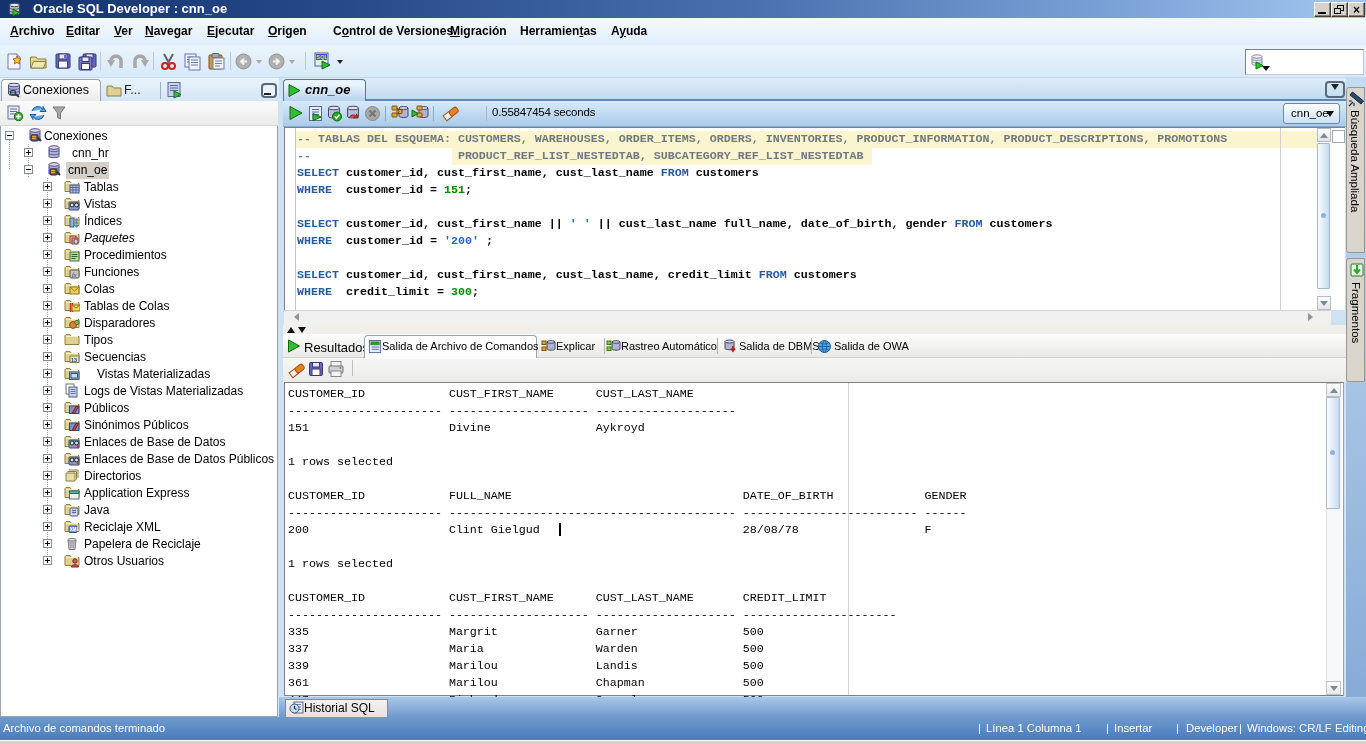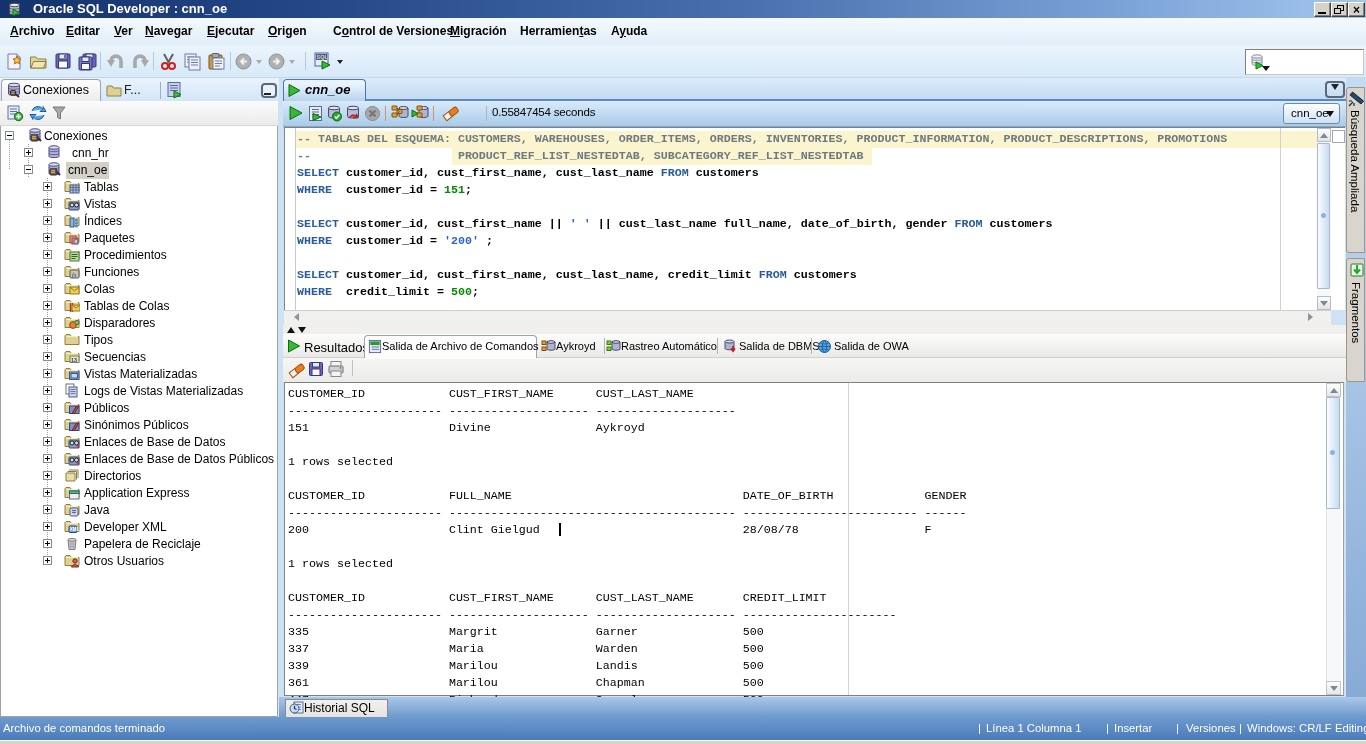--- a/index.html
+++ b/index.html
@@ -131,21 +131,21 @@
       <circle cx="12.5" cy="8" r="1.6" fill="#4a90d9"></circle>
       <circle cx="12.5" cy="11" r="1.6" fill="#4a90d9"></circle>
       <circle cx="12.5" cy="14" r="1.6" fill="#4a90d9"></circle>
     </svg><span class="tlabel" style="left:84px;">Índices</span></div>
 <div class="trow" style="top:229px"><span class="eb" style="left:43px"><i></i><b></b></span><svg class="ticon" style="left:64px" width="16" height="16" viewBox="0 0 16 16">
       <path d="M1 4.5 L1 13.5 L15 13.5 L15 5.5 L7.5 5.5 L6 3.5 L2 3.5 Z" fill="#ded293" stroke="#917f42" stroke-width="1"></path>
       <path d="M2 5.5 L14 5.5" stroke="#f4eec4" stroke-width="1"></path>
       <rect x="6" y="7" width="6" height="7" fill="#e8b0b0" stroke="#a04040"></rect>
       <rect x="8" y="9" width="6" height="6" fill="#d88888" stroke="#a04040"></rect>
       <ellipse cx="12" cy="12.5" rx="2" ry="2.5" fill="#c8ccd8" stroke="#606880"></ellipse>
-    </svg><span class="tlabel" style="left:84px;">Paquetes</span></div>
+    </svg><span class="tlabel" style="left:84px;font-style:italic;">Paquetes</span></div>
 <div class="trow" style="top:246px"><span class="eb" style="left:43px"><i></i><b></b></span><svg class="ticon" style="left:64px" width="16" height="16" viewBox="0 0 16 16">
       <path d="M1 4.5 L1 13.5 L15 13.5 L15 5.5 L7.5 5.5 L6 3.5 L2 3.5 Z" fill="#ded293" stroke="#917f42" stroke-width="1"></path>
       <path d="M2 5.5 L14 5.5" stroke="#f4eec4" stroke-width="1"></path>
       <rect x="6" y="6" width="9" height="9" fill="#b8d8a0" stroke="#4a7a3a"></rect>
       <path d="M7.5 8.5 h6 M7.5 10.5 h6 M7.5 12.5 h4" stroke="#2a6a2a"></path>
     </svg><span class="tlabel" style="left:84px;">Procedimientos</span></div>
 <div class="trow" style="top:263px"><span class="eb" style="left:43px"><i></i><b></b></span><svg class="ticon" style="left:64px" width="16" height="16" viewBox="0 0 16 16">
       <path d="M1 4.5 L1 13.5 L15 13.5 L15 5.5 L7.5 5.5 L6 3.5 L2 3.5 Z" fill="#ded293" stroke="#917f42" stroke-width="1"></path>
       <path d="M2 5.5 L14 5.5" stroke="#f4eec4" stroke-width="1"></path>
       <rect x="6" y="7" width="9" height="8" rx="1" fill="#c8c4bc" stroke="#60584a"></rect>
@@ -178,21 +178,21 @@
       <path d="M1 4.5 L1 13.5 L15 13.5 L15 5.5 L7.5 5.5 L6 3.5 L2 3.5 Z" fill="#ded293" stroke="#917f42" stroke-width="1"></path>
       <path d="M2 5.5 L14 5.5" stroke="#f4eec4" stroke-width="1"></path>
       <rect x="6" y="8" width="9" height="6.5" fill="#e8e2c0" stroke="#8a7d42"></rect>
       <text x="7" y="13.5" font-size="5.5" fill="#2050a0" font-family="sans-serif" font-weight="bold">13</text>
     </svg><span class="tlabel" style="left:84px;">Secuencias</span></div>
 <div class="trow" style="top:365px"><span class="eb" style="left:43px"><i></i><b></b></span><svg class="ticon" style="left:64px" width="16" height="16" viewBox="0 0 16 16">
       <path d="M1 4.5 L1 13.5 L15 13.5 L15 5.5 L7.5 5.5 L6 3.5 L2 3.5 Z" fill="#ded293" stroke="#917f42" stroke-width="1"></path>
       <path d="M2 5.5 L14 5.5" stroke="#f4eec4" stroke-width="1"></path>
       <rect x="5.5" y="7" width="9.5" height="7.5" fill="#9ab0d8" stroke="#3a5a8a"></rect>
       <rect x="7" y="8.5" width="6.5" height="4.5" fill="#c8d8f0" stroke="#3a5a8a"></rect>
-    </svg><span class="tlabel" style="left:84px;">Vistas Materializadas</span></div>
+    </svg><span class="tlabel" style="left:97px;">Vistas Materializadas</span></div>
 <div class="trow" style="top:382px"><span class="eb" style="left:43px"><i></i><b></b></span><svg class="ticon" style="left:64px" width="16" height="16" viewBox="0 0 16 16">
       <rect x="2" y="2" width="8" height="10" fill="#fff" stroke="#707070"></rect>
       <rect x="5" y="5" width="8" height="10" fill="#c8d4f0" stroke="#506090"></rect>
       <path d="M6.5 7.5 h5 M6.5 9.5 h5 M6.5 11.5 h5" stroke="#506090" stroke-width="0.8"></path>
     </svg><span class="tlabel" style="left:84px;">Logs de Vistas Materializadas</span></div>
 <div class="trow" style="top:399px"><span class="eb" style="left:43px"><i></i><b></b></span><svg class="ticon" style="left:64px" width="16" height="16" viewBox="0 0 16 16">
       <path d="M1 4.5 L1 13.5 L15 13.5 L15 5.5 L7.5 5.5 L6 3.5 L2 3.5 Z" fill="#ded293" stroke="#917f42" stroke-width="1"></path>
       <path d="M2 5.5 L14 5.5" stroke="#f4eec4" stroke-width="1"></path>
       <rect x="5.5" y="7" width="9.5" height="7.5" fill="#7890cc" stroke="#2a4a8a"></rect>
       <path d="M8 14.5 l4 -7 l2.5 0 l-4 7 z" fill="#c04848" stroke="#802020"></path>
@@ -234,21 +234,21 @@
       <path d="M1 4.5 L1 13.5 L15 13.5 L15 5.5 L7.5 5.5 L6 3.5 L2 3.5 Z" fill="#ded293" stroke="#917f42" stroke-width="1"></path>
       <path d="M2 5.5 L14 5.5" stroke="#f4eec4" stroke-width="1"></path>
       <rect x="6" y="7" width="8" height="8" rx="1" fill="#d8d8e8" stroke="#505a80"></rect>
       <path d="M8 9 c1 1 3 1 4 0 M8 11 c1 1 3 1 4 0" stroke="#3050a0" fill="none"></path>
     </svg><span class="tlabel" style="left:84px;">Java</span></div>
 <div class="trow" style="top:518px"><span class="eb" style="left:43px"><i></i><b></b></span><svg class="ticon" style="left:64px" width="16" height="16" viewBox="0 0 16 16">
       <path d="M1 4.5 L1 13.5 L15 13.5 L15 5.5 L7.5 5.5 L6 3.5 L2 3.5 Z" fill="#ded293" stroke="#917f42" stroke-width="1"></path>
       <path d="M2 5.5 L14 5.5" stroke="#f4eec4" stroke-width="1"></path>
       <rect x="5" y="8" width="8" height="6.5" rx="1" fill="#78a0d8" stroke="#2a4a8a"></rect>
       <text x="5.8" y="13.2" font-size="4.6" fill="#fff" font-family="sans-serif" font-weight="bold">XML</text>
-    </svg><span class="tlabel" style="left:84px;">Developer XML</span></div>
+    </svg><span class="tlabel" style="left:84px;">Reciclaje XML</span></div>
 <div class="trow" style="top:535px"><span class="eb" style="left:43px"><i></i><b></b></span><svg class="ticon" style="left:64px" width="16" height="16" viewBox="0 0 16 16">
       <path d="M4 5 L5 14.5 L11 14.5 L12 5 Z" fill="#c8c8cc" stroke="#808088"></path>
       <ellipse cx="8" cy="4.8" rx="4.2" ry="1.3" fill="#e0e0e4" stroke="#808088"></ellipse>
       <path d="M6 6.5 L6.5 13 M8 6.5 L8 13 M10 6.5 L9.5 13" stroke="#9898a0" stroke-width="0.8"></path>
     </svg><span class="tlabel" style="left:84px;">Papelera de Reciclaje</span></div>
 <div class="trow" style="top:552px"><span class="eb" style="left:43px"><i></i><b></b></span><svg class="ticon" style="left:64px" width="16" height="16" viewBox="0 0 16 16">
       <path d="M1 4.5 L1 13.5 L15 13.5 L15 5.5 L7.5 5.5 L6 3.5 L2 3.5 Z" fill="#ded293" stroke="#917f42" stroke-width="1"></path>
       <path d="M2 5.5 L14 5.5" stroke="#f4eec4" stroke-width="1"></path>
       <circle cx="11" cy="9" r="2.2" fill="#d06060" stroke="#802020"></circle>
       <path d="M7.5 15 c0 -3 7 -3 7 0 z" fill="#d06060" stroke="#802020"></path>
@@ -263,21 +263,21 @@
 <div class="ab" id="codemargin"></div>
 <pre class="ab code" style="left:297px;top:131px"><span class="cm">-- TABLAS DEL ESQUEMA: CUSTOMERS, WAREHOUSES, ORDER_ITEMS, ORDERS, INVENTORIES, PRODUCT_INFORMATION, PRODUCT_DESCRIPTIONS, PROMOTIONS
 --                     PRODUCT_REF_LIST_NESTEDTAB, SUBCATEGORY_REF_LIST_NESTEDTAB</span>
 <span class="kw">SELECT</span> customer_id, cust_first_name, cust_last_name <span class="kw">FROM</span> customers
 <span class="kw">WHERE</span>  customer_id = <span class="num">151</span>;
 
 <span class="kw">SELECT</span> customer_id, cust_first_name || <span class="str">' '</span> || cust_last_name full_name, date_of_birth, gender <span class="kw">FROM</span> customers
 <span class="kw">WHERE</span>  customer_id = <span class="str">'200'</span> ;
 
 <span class="kw">SELECT</span> customer_id, cust_first_name, cust_last_name, credit_limit <span class="kw">FROM</span> customers
-<span class="kw">WHERE</span>  credit_limit = <span class="num">500</span>;</pre>
+<span class="kw">WHERE</span>  credit_limit = <span class="num">300</span>;</pre>
 <div class="ab" id="gutter"></div>
 <div class="ab" id="codescroll"></div>
 <div class="ab" id="hscroll"></div>
 <div class="ab" id="splitter"></div>
 <div class="ab" id="rtabrow"></div>
 <div class="ab" id="rtbar"></div>
 <div class="ab" id="outwrap"></div>
 <pre class="ab out" style="left:288px;top:386px">CUSTOMER_ID            CUST_FIRST_NAME      CUST_LAST_NAME
 ---------------------- -------------------- --------------------
 151                    Divine               Aykroyd
@@ -499,21 +499,21 @@
 <rect x="2.5" y="2" width="10" height="4" fill="#2a9a2a"></rect>
 <path d="M4 8 h8 M4 10.5 h8" stroke="#5a6a9a"></path>
   </svg>
 <div class="ab" style="left:382px;top:340px;font-size:11px">Salida de Archivo de Comandos</div>
 <svg class="ab" style="left:541px;top:339px" width="15" height="15" viewBox="0 0 15 15">
 <path d="M6 3 L6 10 C6 11.6 14 11.6 14 10 L14 3 Z" fill="#b0b4d0" stroke="#484868"></path>
 <ellipse cx="10" cy="3" rx="4" ry="1.3" fill="#d8daea" stroke="#484868"></ellipse>
 <rect x="1" y="2" width="4" height="3.5" fill="#e8a030" stroke="#7a5010"></rect>
 <rect x="1" y="8" width="4" height="3.5" fill="#e8a030" stroke="#7a5010"></rect>
   </svg>
-<div class="ab" style="left:556px;top:340px;font-size:11px">Aykroyd</div>
+<div class="ab" style="left:556px;top:340px;font-size:11px">Explicar</div>
 <div class="ab" style="left:604px;top:338px;width:1px;height:16px;background:#b0b0b0"></div>
 <svg class="ab" style="left:606px;top:339px" width="15" height="15" viewBox="0 0 15 15">
 <path d="M6 3 L6 10 C6 11.6 14 11.6 14 10 L14 3 Z" fill="#b0b4d0" stroke="#484868"></path>
 <ellipse cx="10" cy="3" rx="4" ry="1.3" fill="#d8daea" stroke="#484868"></ellipse>
 <rect x="1" y="2" width="4" height="3.5" fill="#88c838" stroke="#3a7a10"></rect>
 <rect x="1" y="8" width="4" height="3.5" fill="#88c838" stroke="#3a7a10"></rect>
   </svg>
 <div class="ab" style="left:621px;top:340px;font-size:11px">Rastreo Automático</div>
 <div class="ab" style="left:717px;top:338px;width:1px;height:16px;background:#b0b0b0"></div>
 <svg class="ab" style="left:722px;top:339px" width="16" height="15" viewBox="0 0 16 15">
@@ -595,16 +595,16 @@
 <circle cx="5.5" cy="8.5" r="4.5" fill="#c8dcf0" stroke="#3a5a88"></circle>
 <path d="M5.5 5.8 L5.5 8.5 L7.5 9.5" fill="none" stroke="#103a68" stroke-width="1.2"></path>
   </svg>
 <div class="ab" id="statusband"></div>
 <div class="ab sb" style="left:3px">Archivo de comandos terminado</div>
 <div class="ab sb" style="left:978px">|</div>
 <div class="ab sb" style="left:986px">Línea 1 Columna 1</div>
 <div class="ab sb" style="left:1106px">|</div>
 <div class="ab sb" style="left:1114px">Insertar</div>
 <div class="ab sb" style="left:1176px">|</div>
-<div class="ab sb" style="left:1186px">Versiones</div>
+<div class="ab sb" style="left:1186px">Developer</div>
 <div class="ab sb" style="left:1239px">|</div>
 <div class="ab sb" style="left:1247px">Windows: CR/LF Editing</div>
 <div class="ab" id="btmstrip"></div>
 
 </body></html>

